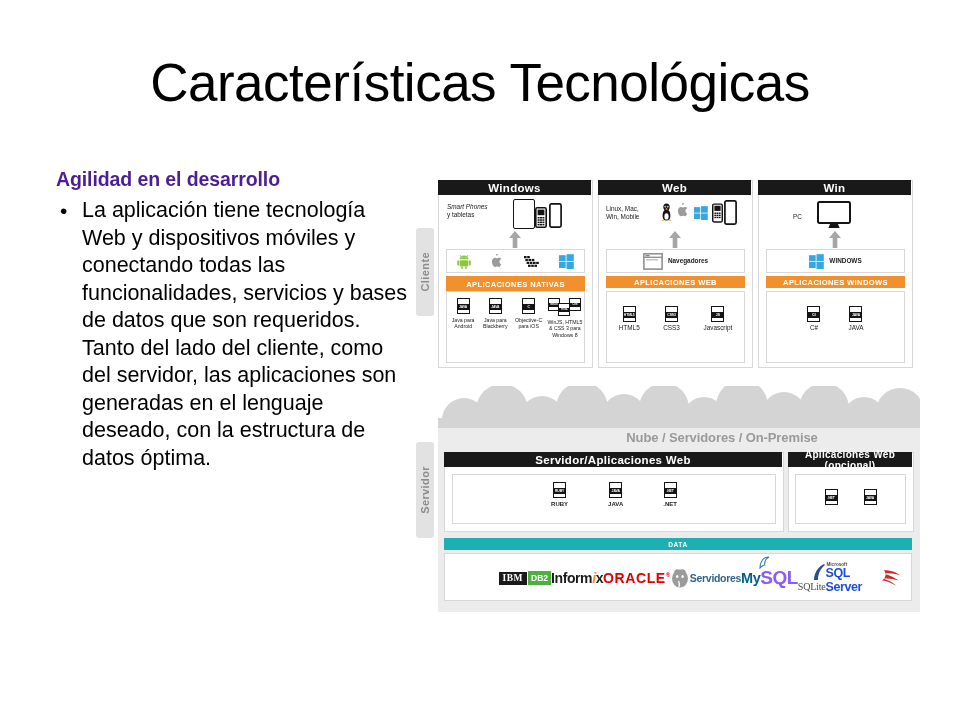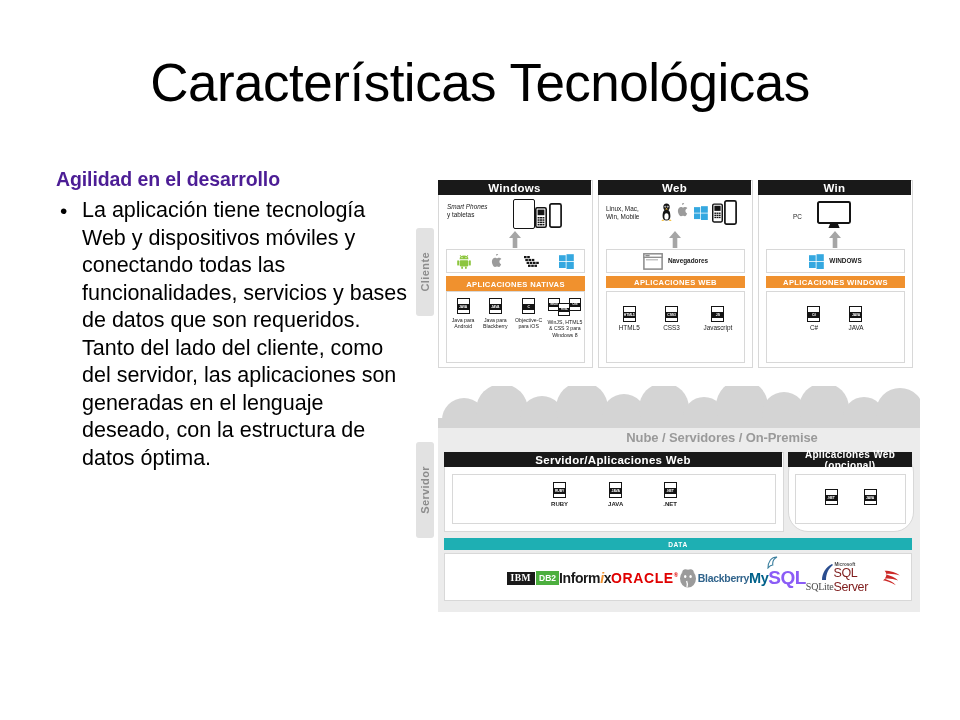--- a/index.html
+++ b/index.html
@@ -425,21 +425,21 @@
         <div class="iconcell">
           <div class="fileicon">
             <div class="band">.NET</div>
           </div>
           <div class="tinylabel cap" style="font-size:6px;font-weight:600;">.NET</div>
         </div>
       </div>
     </div>
   </div>
 
-  <div class="col" style="left:372px;top:66px;width:124px;height:78px;border-radius:20px;">
+  <div class="col" style="left:372px;top:66px;width:124px;height:78px;">
     <div class="colhdr" style="position:absolute;left:-1px;top:-1px;width:124px;height:15px;font-size:10px;">Aplicaciones Web (opcional)</div>
     <div class="innerbox" style="left:6px;top:21px;width:111px;height:50px;">
       <div style="display:flex;justify-content:center;gap:26px;padding-top:14px;">
         <div class="iconcell">
           <div class="fileicon">
             <div class="band">.NET</div>
           </div>
         </div>
         <div class="iconcell">
           <div class="fileicon">
@@ -447,21 +447,21 @@
           </div>
         </div>
       </div>
     </div>
   </div>
 
   <div style="position:absolute;left:28px;top:152px;width:468px;">
     <div class="tealbar" style="width:468px;height:12px;">DATA</div>
     <div style="border:1px solid #d8d8d8;background:#fff;width:468px;height:48px;box-sizing:border-box;position:relative;margin-top:3px;">
 
-      <div class="dbrow" style="left:16px;right:10px;top:12px;height:24px;padding-left:46px;">
+      <div class="dbrow" style="left:8px;right:10px;top:12px;height:24px;padding-left:46px;">
 
         <div style="display:flex;align-items:center;">
           <span style="background:#1a1a1a;color:#fff;font-size:9.5px;font-weight:bold;padding:1.5px 3.5px;letter-spacing:0.5px;font-family:'Liberation Serif',serif;">IBM</span>
           <span style="background:#4CAF3E;color:#fff;font-size:8.5px;font-weight:bold;padding:2px 3px;margin-left:1.5px;">DB2</span>
         </div>
 
         <div style="font-size:14px;font-weight:bold;color:#1a1a1a;letter-spacing:-0.4px;">
           <span>Inform</span><span style="color:#F0912E;font-style:italic;">i</span><span>x</span>
         </div>
 
@@ -470,42 +470,42 @@
         </div>
 
         <div style="display:flex;align-items:center;">
           <svg width="18" height="19" viewBox="0 0 18 19">
             <ellipse cx="9" cy="9.6" rx="8" ry="9" fill="#9b9b9b"></ellipse>
             <path d="M4 3 c1 -2 3 -2 4 -0.6 M14 3 c-1 -2 -3 -2 -4 -0.6" stroke="#9b9b9b" stroke-width="2.2" fill="none"></path>
             <ellipse cx="6.2" cy="7.6" rx="1.2" ry="1.5" fill="#fff"></ellipse>
             <ellipse cx="11.6" cy="7.6" rx="1.2" ry="1.5" fill="#fff"></ellipse>
             <path d="M7.6 12 c1 2.4 1 4.4 0.4 6" stroke="#fff" stroke-width="1.3" fill="none"></path>
           </svg>
-          <span style="font-size:10.5px;font-weight:bold;color:#31648C;letter-spacing:-0.3px;margin-left:1px;">Blackberry</span>
+          <span style="font-size:10.5px;font-weight:bold;color:#31648C;letter-spacing:-0.3px;margin-left:1px;">Servidores</span>
         </div>
 
         <div style="position:relative;display:flex;align-items:center;">
           <svg width="13" height="13" viewBox="0 0 13 13" style="position:absolute;left:18px;top:-11px;">
             <path d="M1 12 c0 -6 3 -11 9 -11 c-3 1.5 -4.6 5 -4.2 8 c-1.6 0 -3.4 1.2 -4.8 3 Z" fill="#fff" stroke="#3b7f9e" stroke-width="1.1"></path>
           </svg>
           <span style="font-size:14.5px;font-weight:bold;color:#00618A;letter-spacing:-0.5px;">My</span>
           <span style="font-size:19px;font-weight:bold;color:#8b5cf6;letter-spacing:-0.5px;">SQL</span>
         </div>
 
         <div style="display:flex;align-items:flex-end;flex-direction:column;">
           <svg width="13" height="17" viewBox="0 0 13 17">
             <path d="M11 0 C5 3 1 9 1 16 L5 16 C5 9 8 4 12 1 Z" fill="#2A4D8F"></path>
           </svg>
           <span style="font-size:10px;color:#4a4a4a;letter-spacing:-0.2px;font-family:'Liberation Serif',serif;">SQLite</span>
         </div>
 
         <div style="display:flex;align-items:center;">
           <div style="display:flex;flex-direction:column;align-items:flex-start;">
             <span style="font-size:4.6px;color:#4a4a4a;font-weight:bold;margin-bottom:-1px;margin-left:1px;">Microsoft</span>
-            <span style="font-size:12.5px;color:#7f1d1d;font-weight:normal;letter-spacing:-0.4px;">SQL Server</span>
+            <span style="font-size:12.5px;color:#1d4ed8;font-weight:bold;letter-spacing:-0.4px;">SQL Server</span>
           </div>
           <svg width="22" height="20" viewBox="0 0 22 20" style="margin-left:1px;">
             <path d="M2 1 C9 1 17 3 21 7 C16 5 8 4 3 5 C8 7 15 9 19 13 C13 11 6 10 2 11 C7 13 13 15 16 19 C10 15 3 13 0 13 C4 10 6 5 2 1 Z" fill="#CC2927"></path>
           </svg>
         </div>
 
       </div>
     </div>
   </div>
 </div>

